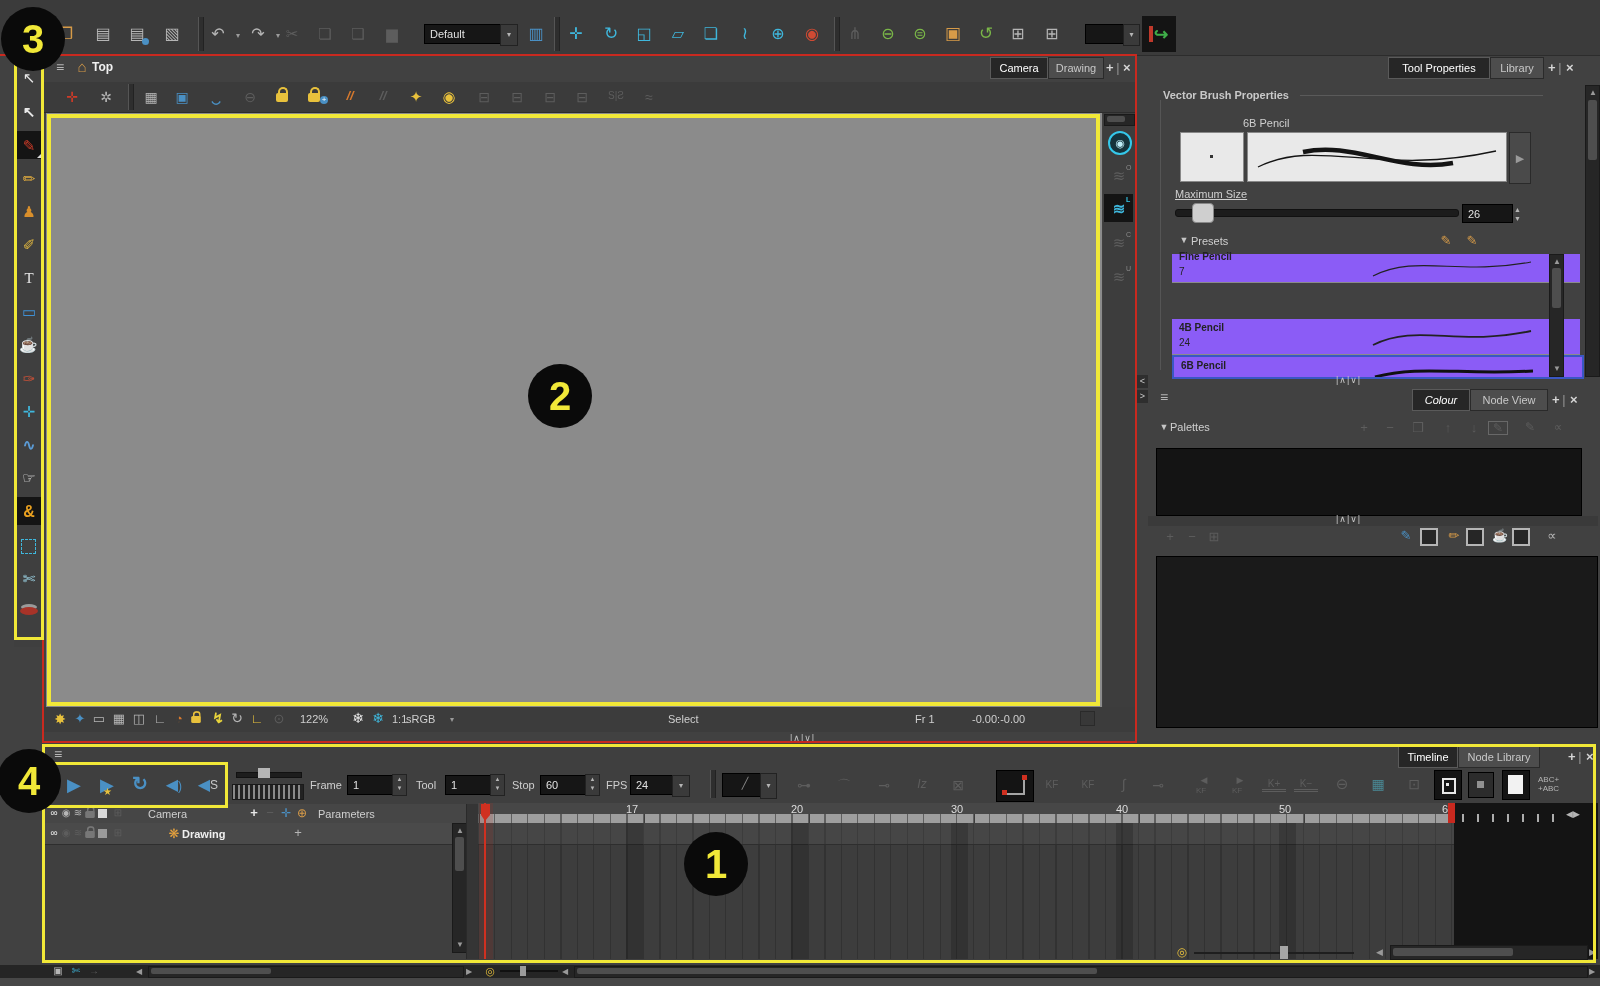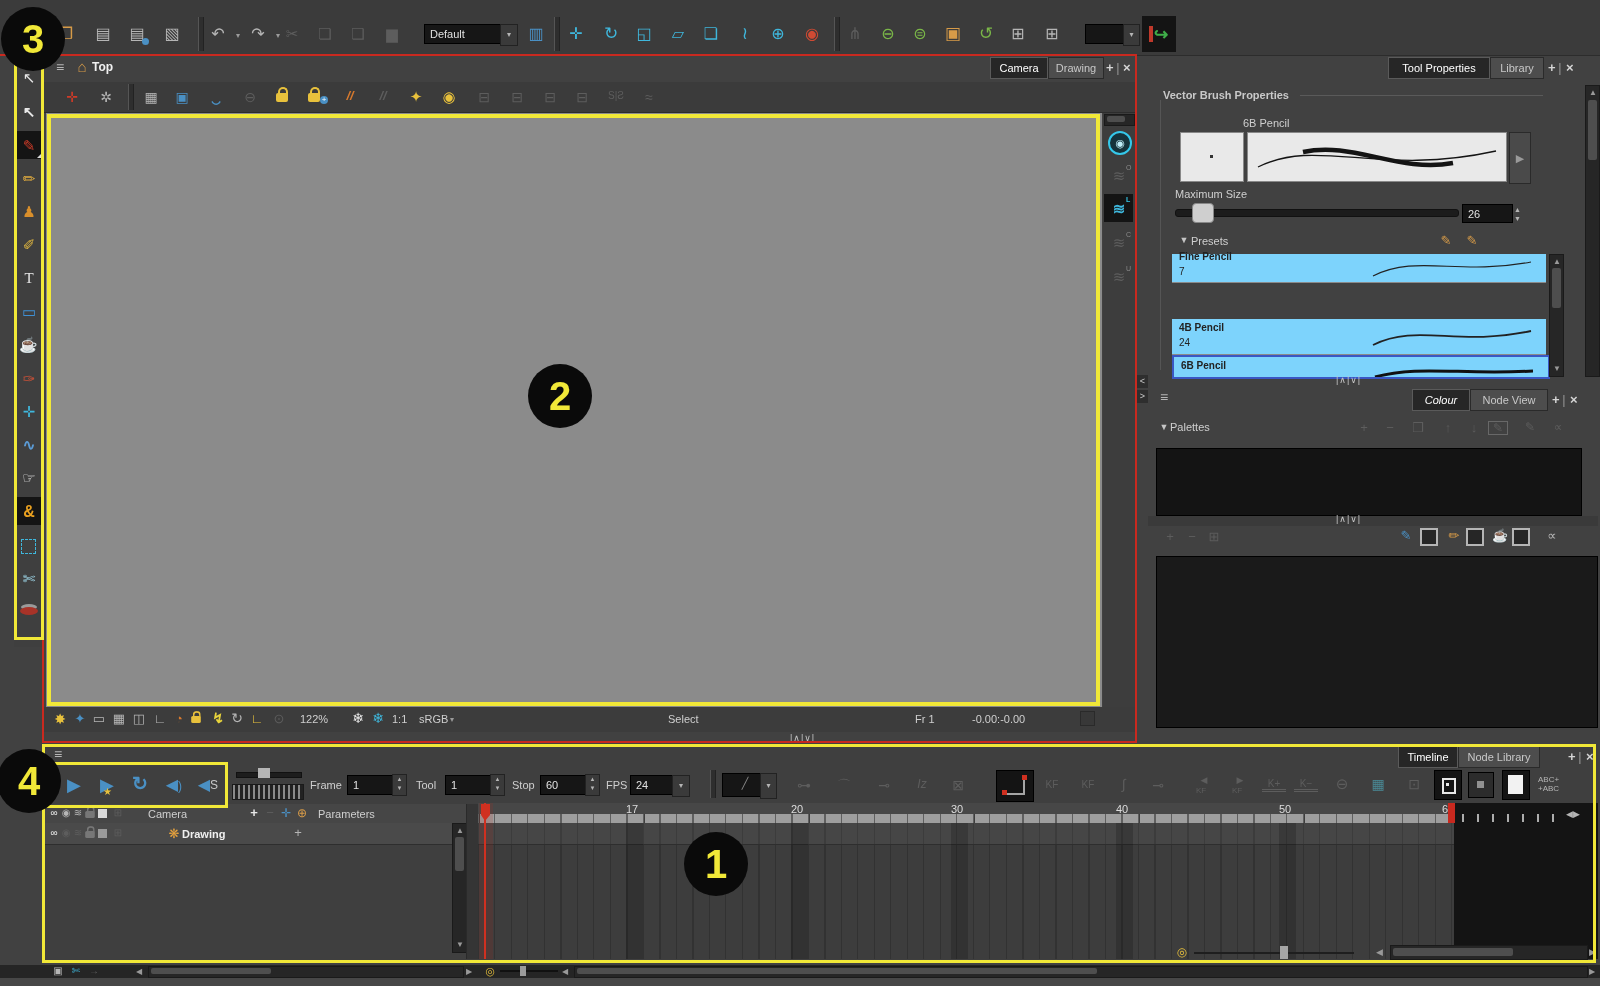--- a/index.html
+++ b/index.html
@@ -22,21 +22,21 @@
   .badge{position:absolute;width:64px;height:64px;border-radius:50%;background:#0a0a0a;z-index:60;text-align:center;line-height:64px;font-size:40px;font-weight:bold;color:#f1e838;pointer-events:none;}
   .lock{position:absolute;width:12px;height:9px;background:#e8c13c;border-radius:2px;}
   .lock:before{content:"";position:absolute;top:-6px;left:2px;width:6px;height:6px;border:2px solid #e8c13c;border-bottom:none;border-radius:5px 5px 0 0;}
   .lock.mini{transform:scale(.8);}
   .lock.gray{background:#777;} .lock.gray:before{border-color:#777;}
   .scroll{position:absolute;background:#262626;border:1px solid #1a1a1a;}
   .thumb{position:absolute;background:#4e4e4e;border-radius:2px;}
   .arrowbtn{position:absolute;color:#999;font-size:8px;line-height:1;}
   .swatchbox{position:absolute;width:14px;height:14px;background:#262626;border:2px solid #b5b5b5;}
   .toggle{position:absolute;width:26px;height:28px;background:#141414;border:1px solid #000;}
-  .preset-row{position:absolute;left:1172px;width:374px;background:#7dd3fc;border-bottom:1px solid #8a8a8a;color:#1d1d1d;}
+  .preset-row{position:absolute;left:1172px;width:408px;background:#8b5cf6;border-bottom:1px solid #8a8a8a;color:#1d1d1d;}
   .preset-name{position:absolute;left:7px;top:3px;font-size:10px;font-weight:bold;color:#222;}
   .preset-size{position:absolute;left:7px;top:18px;font-size:10px;color:#222;}
   .fly{position:absolute;width:0;height:0;border-left:5px solid transparent;border-bottom:5px solid #dadada;}
 </style>
 </head>
 <body>
 
 <div id="root">
 
   <div class="bar" style="left:0;top:0;width:1600px;height:55px;border-bottom:1px solid #2c2c2c;"></div>
@@ -167,21 +167,21 @@
   <span class="lock mini" style="left:190px;top:715px;"></span>
   <span class="ic" style="left:206px;top:711px;font-size:14px;color:#e8d43c;font-weight:bold;">↯</span>
   <span class="ic md" style="left:225px;top:711px;font-size:14px;">↻</span>
   <span class="ic ye" style="left:245px;top:712px;font-size:13px;"></span>
   <span class="ic ye" style="left:245px;top:712px;font-size:13px;">∟</span>
   <span class="ic dim" style="left:267px;top:712px;font-size:13px;">⊙</span>
   <span class="lbl" style="left:300px;top:713px;">122%</span>
   <span class="ic wh" style="left:346px;top:711px;font-size:14px;">❄</span>
   <span class="ic cy" style="left:366px;top:711px;font-size:14px;">❄</span>
   <span class="lbl" style="left:392px;top:713px;">1:1</span>
-  <span class="lbl" style="left:419px;top:713px;">sRGB</span>
+  <span class="lbl" style="left:406px;top:713px;">sRGB</span>
   <span class="ic" style="left:440px;top:716px;font-size:8px;">▾</span>
   <span class="lbl" style="left:668px;top:713px;">Select</span>
   <span class="lbl" style="left:915px;top:713px;">Fr 1</span>
   <span class="lbl" style="left:972px;top:713px;">-0.00:-0.00</span>
   <span class="abs" style="left:1080px;top:711px;width:13px;height:13px;background:#383838;border:1px solid #2a2a2a;"></span>
 
   <span class="lbl" style="left:790px;top:733px;font-size:9px;color:#c5c5c5;letter-spacing:1px;">|∧|∨|</span>
 
   <div class="tab on" style="left:1388px;top:57px;width:100px;">Tool Properties</div>
   <div class="tab" style="left:1490px;top:57px;width:52px;">Library</div>
@@ -198,21 +198,21 @@
     <span class="abs" style="left:29px;top:22px;width:3px;height:3px;background:#333;"></span>
   </div>
   <div class="abs" style="left:1247px;top:132px;width:258px;height:48px;background:#e9e9e9;border:1px solid #888;">
     <svg width="258" height="48">
       <path d="M10,34 C70,4 130,44 248,18" stroke="#141414" stroke-width="1.3" fill="none"></path>
       <path d="M55,19 C105,8 150,40 205,30" stroke="#141414" stroke-width="4.5" fill="none"></path>
     </svg>
   </div>
   <div class="abs" style="left:1509px;top:132px;width:20px;height:50px;background:#4a4a4a;border:1px solid #2a2a2a;color:#9a9a9a;font-size:11px;text-align:center;line-height:50px;">▶</div>
 
-  <span class="lbl" style="left:1175px;top:188px;">Maximum Size</span>
+  <span class="lbl" style="left:1175px;top:188px;text-decoration:underline;">Maximum Size</span>
   <div class="abs" style="left:1175px;top:209px;width:282px;height:6px;background:#1c1c1c;border:1px solid #111;border-radius:3px;"></div>
   <div class="abs" style="left:1192px;top:203px;width:20px;height:18px;background:#cfcfcf;border-radius:4px;border:1px solid #888;"></div>
   <div class="field" style="left:1462px;top:204px;width:44px;height:17px;">26</div>
   <span class="arrowbtn" style="left:1514px;top:206px;font-size:7px;color:#b5b5b5;">▲</span>
   <span class="arrowbtn" style="left:1514px;top:215px;font-size:7px;color:#b5b5b5;">▼</span>
 
   <span class="ic" style="left:1172px;top:236px;font-size:9px;color:#c5c5c5;">▼</span>
   <span class="lbl" style="left:1191px;top:235px;">Presets</span>
   <span class="ic or" style="left:1434px;top:234px;font-size:13px;">✎</span>
   <span class="ic or" style="left:1460px;top:234px;font-size:13px;">✎</span>

